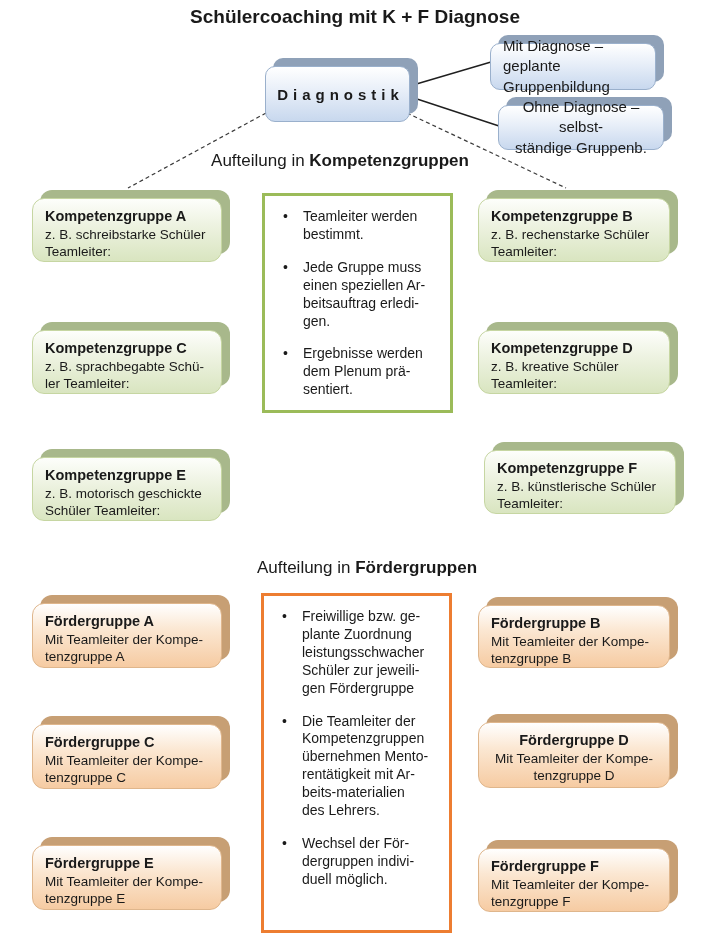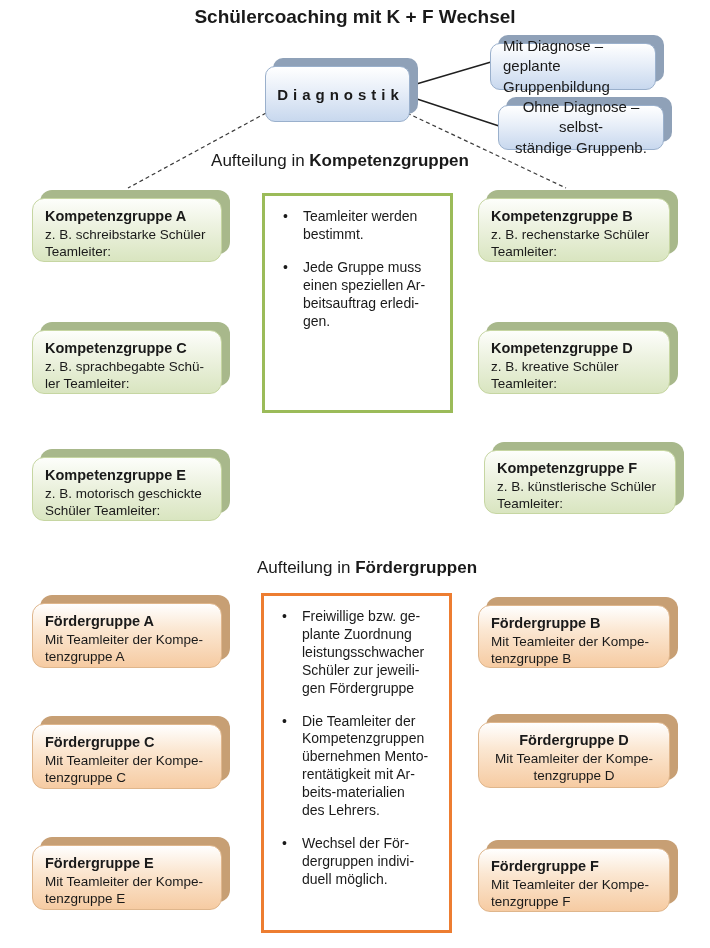--- a/index.html
+++ b/index.html
@@ -70,21 +70,21 @@
   }
   .bullets li::before { content: "\2022"; position: absolute; left: 4px; }
 
   svg.lines { position: absolute; left: 0; top: 0; }
 </style>
 </head>
 <body>
 
 <div class="page">
 
-  <div class="page-title">Schülercoaching mit K + F Wechsel</div>
+  <div class="page-title">Schülercoaching mit K + F Diagnose</div>
 
   <svg class="lines" width="710" height="948">
     <line x1="413" y1="85" x2="491" y2="62" stroke="#1f1f1f" stroke-width="1.4"></line>
     <line x1="414" y1="98" x2="499" y2="126" stroke="#1f1f1f" stroke-width="1.4"></line>
     <line x1="266" y1="113" x2="128" y2="188" stroke="#3a3a3a" stroke-width="1.2" stroke-dasharray="4 3"></line>
     <line x1="407" y1="113" x2="566" y2="188" stroke="#3a3a3a" stroke-width="1.2" stroke-dasharray="4 3"></line>
   </svg>
 
   <div class="card blue diagnostik" style="left:265px; top:58px; width:153px; height:64px;">
     <div class="shadow"></div>
@@ -107,20 +107,23 @@
   </div>
 
   <div class="panel green-border" style="left:262px; top:193px; width:191px; height:220px;">
     <ul class="bullets">
       <li>Teamleiter werden
 bestimmt.</li>
       <li>Jede Gruppe muss
 einen speziellen Ar-
 beitsauftrag erledi-
 gen.</li>
+      <li>Ergebnisse werden
+dem Plenum prä-
+sentiert.</li>
     </ul>
   </div>
 
   <div class="card green" style="left:32px; top:190px; width:198px; height:72px;">
     <div class="shadow"></div>
     <div class="face">
       <div class="card-title">Kompetenzgruppe A</div>
       <div class="card-desc">z. B. schreibstarke Schüler
 Teamleiter:</div>
     </div>

